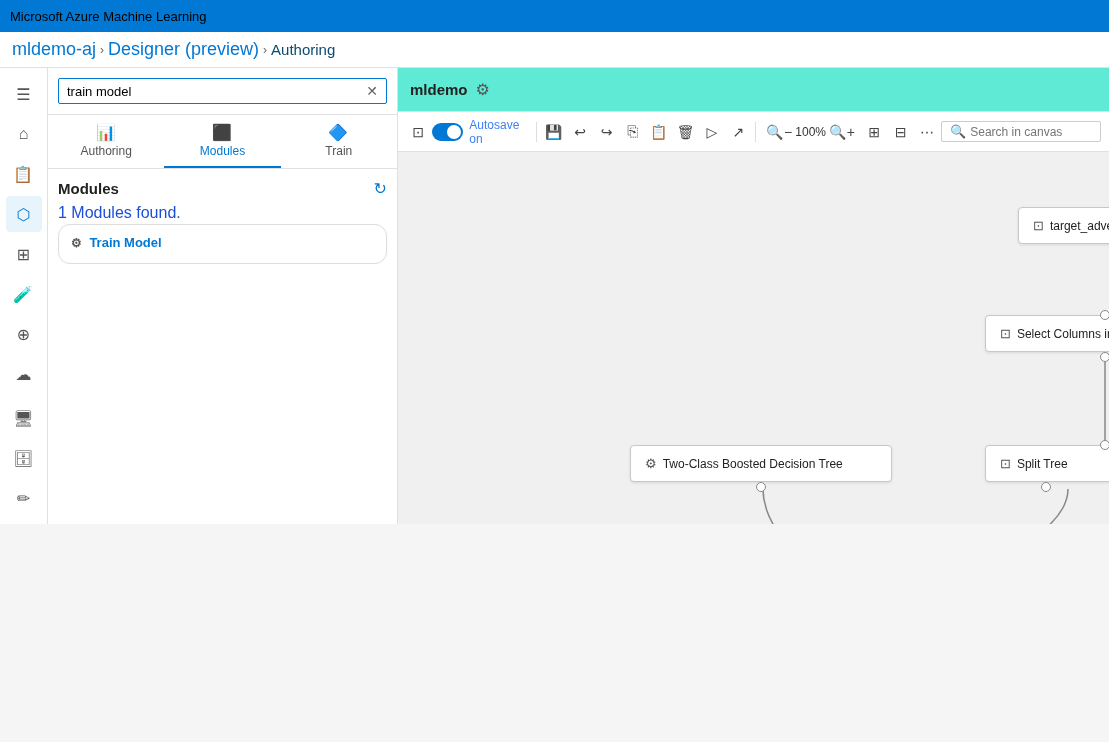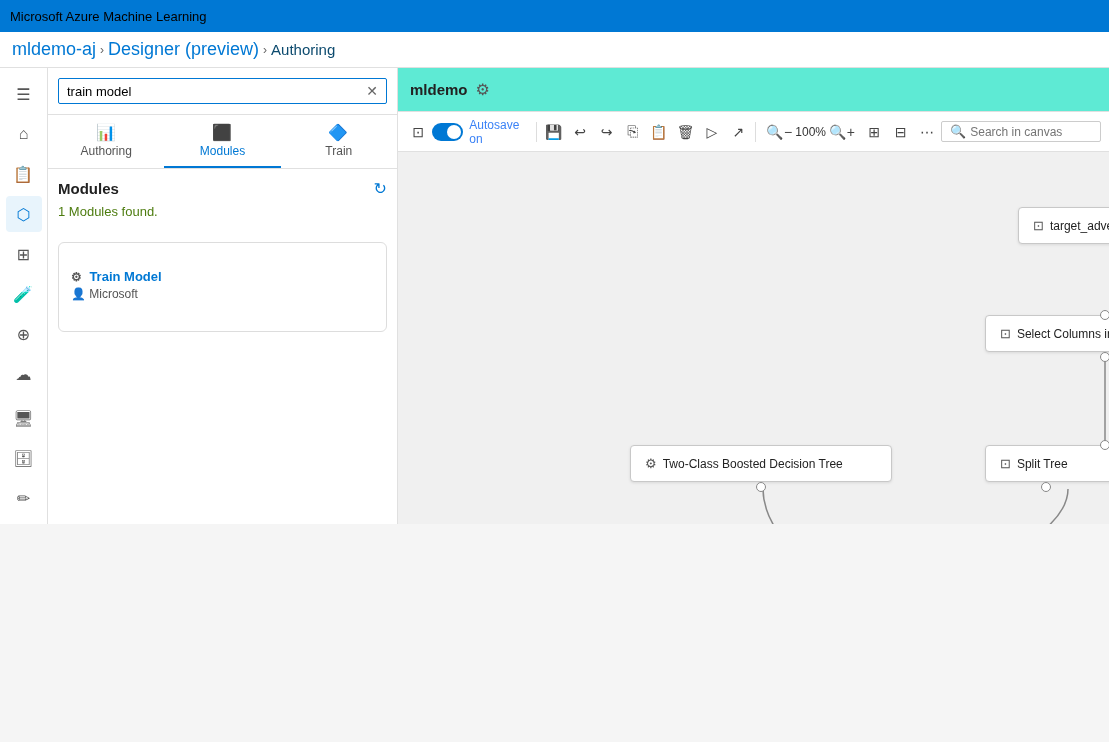--- a/index.html
+++ b/index.html
@@ -141,30 +141,30 @@
       align-items: center;
       justify-content: space-between;
       margin-bottom: 6px;
     }
     #modules-title {
       font-size: 15px;
       font-weight: 600;
       color: #222;
     }
     #modules-count {
-      font-size: 13px;
-      color: #4d7c0f;
-      margin-bottom: 23px;
+      font-size: 16px;
+      color: #1d4ed8;
+      margin-bottom: 2px;
     }
 
     
     .module-card {
       border: 1px solid #ddd;
-      border-radius: 6px;
-      padding: 26px 12px;
+      border-radius: 12px;
+      padding: 10px 12px;
       cursor: pointer;
       background: #fff;
     }
     .module-name {
       font-size: 13px;
       font-weight: 600;
       color: #0078d4;
       margin-bottom: 3px;
     }
     .module-author {
@@ -410,24 +410,20 @@
         <span id="modules-title">Modules</span>
         <span class="refresh-btn">↻</span>
       </div>
       <div id="modules-count">1 Modules found.</div>
 
       <div class="module-card">
         <div class="module-name">
           <span class="module-icon">⚙</span>
           <span>Train Model</span>
         </div>
-        <div class="module-author">
-          <span>👤 </span>
-          <span>Microsoft</span>
-        </div>
       </div>
     </div>
   </div>
 
   <div id="canvas-area">
 
     <div id="canvas-header">
       <span id="pipeline-title">mldemo</span>
       <span class="gear-icon">⚙</span>
     </div>

